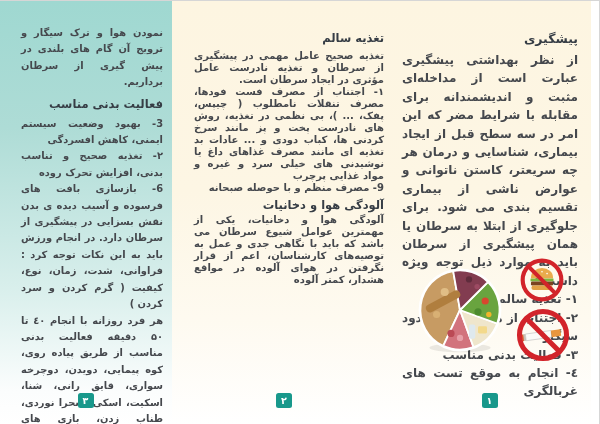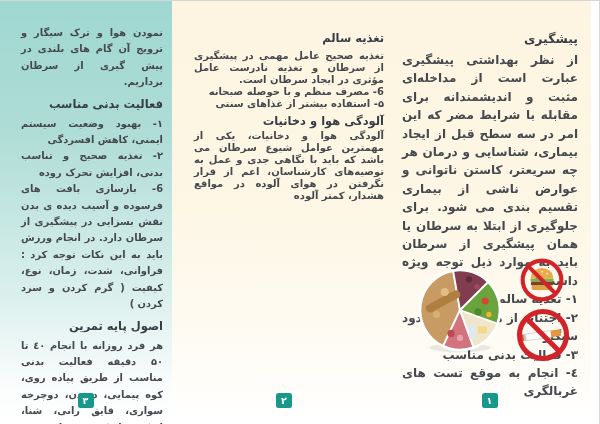--- a/index.html
+++ b/index.html
@@ -101,32 +101,31 @@
         <line x1="22" y1="22" x2="78" y2="78" stroke="#d2232a" stroke-width="9"></line>
       </svg>
     </div>
 
     <div class="pagechip">۱</div>
   </div>
 
   <div class="col col-mid">
     <div class="h">تغذیه سالم</div>
     <p>تغذیه صحیح عامل مهمی در پیشگیری از سرطان و تغذیه نادرست عامل مؤثری در ایجاد سرطان است.</p>
-    <p>6- مصرف منظم و با حوصله صبحانه</p>
-    <p>۵- استفاده بیشتر از غذاهای سنتی</p>
+    <p>۱- اجتناب از مصرف فست فودها، مصرف تنقلات نامطلوب ( چیپس، پفک، ... )، بی نظمی در تغذیه، روش های نادرست پخت و پز مانند سرخ کردنی ها، کباب دودی و ... عادات بد تغذیه ای مانند مصرف غذاهای داغ یا نوشیدنی های خیلی سرد و غیره و مواد غذایی پرچرب</p>
+    <p>9- مصرف منظم و با حوصله صبحانه</p>
     <div class="h h-mid2">آلودگی هوا و دخانیات</div>
     <p>آلودگی هوا و دخانیات، یکی از مهمترین عوامل شیوع سرطان می باشد که باید با نگاهی جدی و عمل به توصیه‌های کارشناسان، اعم از قرار نگرفتن در هوای آلوده در مواقع هشدار، کمتر آلوده</p>
     <div class="pagechip">۲</div>
   </div>
 
   <div class="col col-left">
     <p>نمودن هوا و ترک سیگار و ترویج آن گام های بلندی در پیش گیری از سرطان برداریم.</p>
     <div class="h">فعالیت بدنی مناسب</div>
-    <p>۱- بهبود وضعیت سیستم ایمنی، کاهش افسردگی</p>
+    <p>3- بهبود وضعیت سیستم ایمنی، کاهش افسردگی</p>
     <p>۲- تغذیه صحیح و تناسب بدنی، افزایش تحرک روده</p>
     <p>6- بازسازی بافت های فرسوده و آسیب دیده ی بدن نقش بسزایی در پیشگیری از سرطان دارد. در انجام ورزش باید به این نکات توجه کرد : فراوانی، شدت، زمان، نوع، کیفیت ( گرم کردن و سرد کردن )</p>
-    <div class="h">اصول پایه تمرین</div>
     <p>هر فرد روزانه با انجام ٤۰ تا ۵۰ دقیقه فعالیت بدنی مناسب از طریق پیاده روی، کوه پیمایی، دویدن، دوچرخه سواری، قایق رانی، شنا، اسکیت، اسکی، صحرا نوردی، طناب زدن، بازی های استقامتی و ... می تواند خود را از ابتلا به سرطان ایمن سازد.</p>
 
     <div class="pagechip">۳</div>
   </div>
 
 </div>
 
 </body></html>

